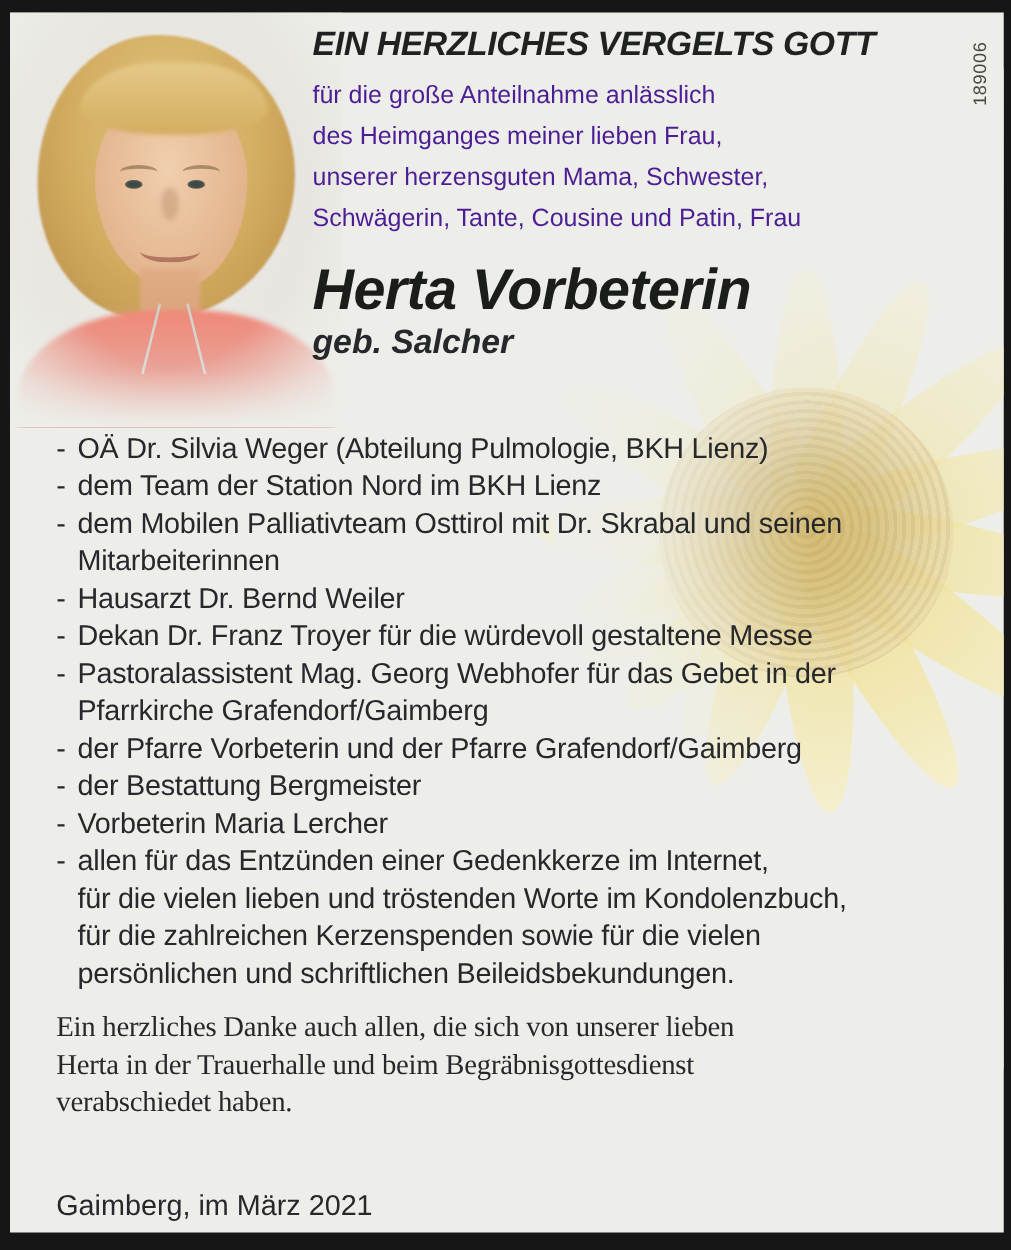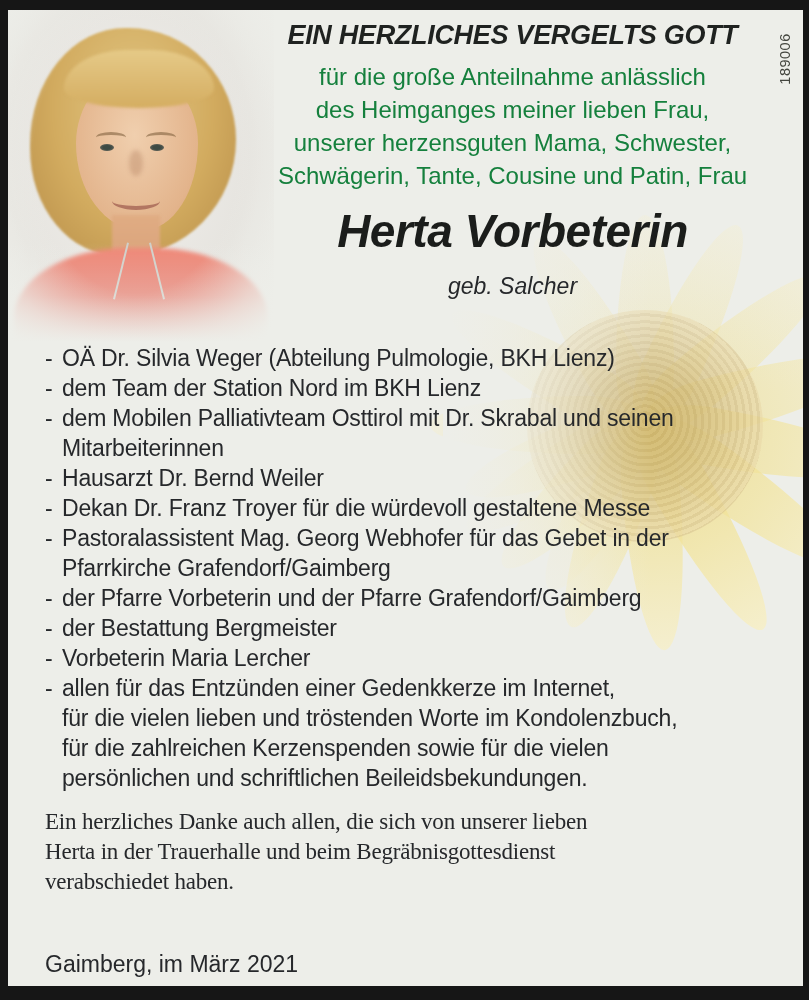--- a/index.html
+++ b/index.html
@@ -86,31 +86,31 @@
       radial-gradient(ellipse at 48% 44%, rgba(237,238,233,0) 52%, rgba(237,238,233,.65) 78%, #edeee9 96%),
       linear-gradient(to top, #edeee9 0%, rgba(237,238,233,.4) 14%, rgba(237,238,233,0) 30%);}
 
   
   .doc-number{
     position:absolute;left:758px;top:16px;width:38px;height:66px;
     display:flex;align-items:center;justify-content:center;
     transform:rotate(-90deg);white-space:nowrap;
     font-size:14.5px;color:#44463f;letter-spacing:.5px;
   }
-  .right-col{position:absolute;left:242px;top:10px;width:525px;text-align:center;z-index:2;}
+  .right-col{position:absolute;left:242px;top:10px;width:525px;text-align:left;z-index:2;}
   .headline{
     font-size:27px;font-weight:bold;font-style:italic;
     letter-spacing:-.3px;color:#1f2220;line-height:30px;margin:0 0 10px 0;
   }
-  .intro{font-size:24px;line-height:33px;white-space:pre-line;color:#15803d;}
+  .intro{font-size:20px;line-height:33px;white-space:pre-line;color:#4c1d95;}
   .deceased-name{
     font-size:46px;line-height:52px;font-weight:bold;font-style:italic;
     color:#1b1d1b;margin-top:13px;letter-spacing:-.5px;
   }
-  .maiden{font-size:23px;line-height:26px;font-weight:normal;font-style:italic;margin-top:16px;}
+  .maiden{font-size:27px;line-height:26px;font-weight:bold;font-style:italic;margin-top:3px;}
   .dates{display:flex;justify-content:center;gap:44px;font-size:23px;
     font-weight:bold;font-style:italic;margin-top:5px;}
   .body-col{position:absolute;left:37px;top:333px;width:726px;z-index:2;
     font-size:23px;line-height:30px;letter-spacing:-.2px;}
   .thanks-heading{margin-bottom:6px;}
   .item{display:flex;}
   .item .dash{flex:0 0 17px;}
   .item .txt{flex:1;white-space:pre-line;}
   .closing{margin-top:14px;white-space:pre-line;font-family:Liberation Serif, serif;}
   .place-date{position:absolute;left:37px;top:941px;font-size:23px;z-index:2;}

